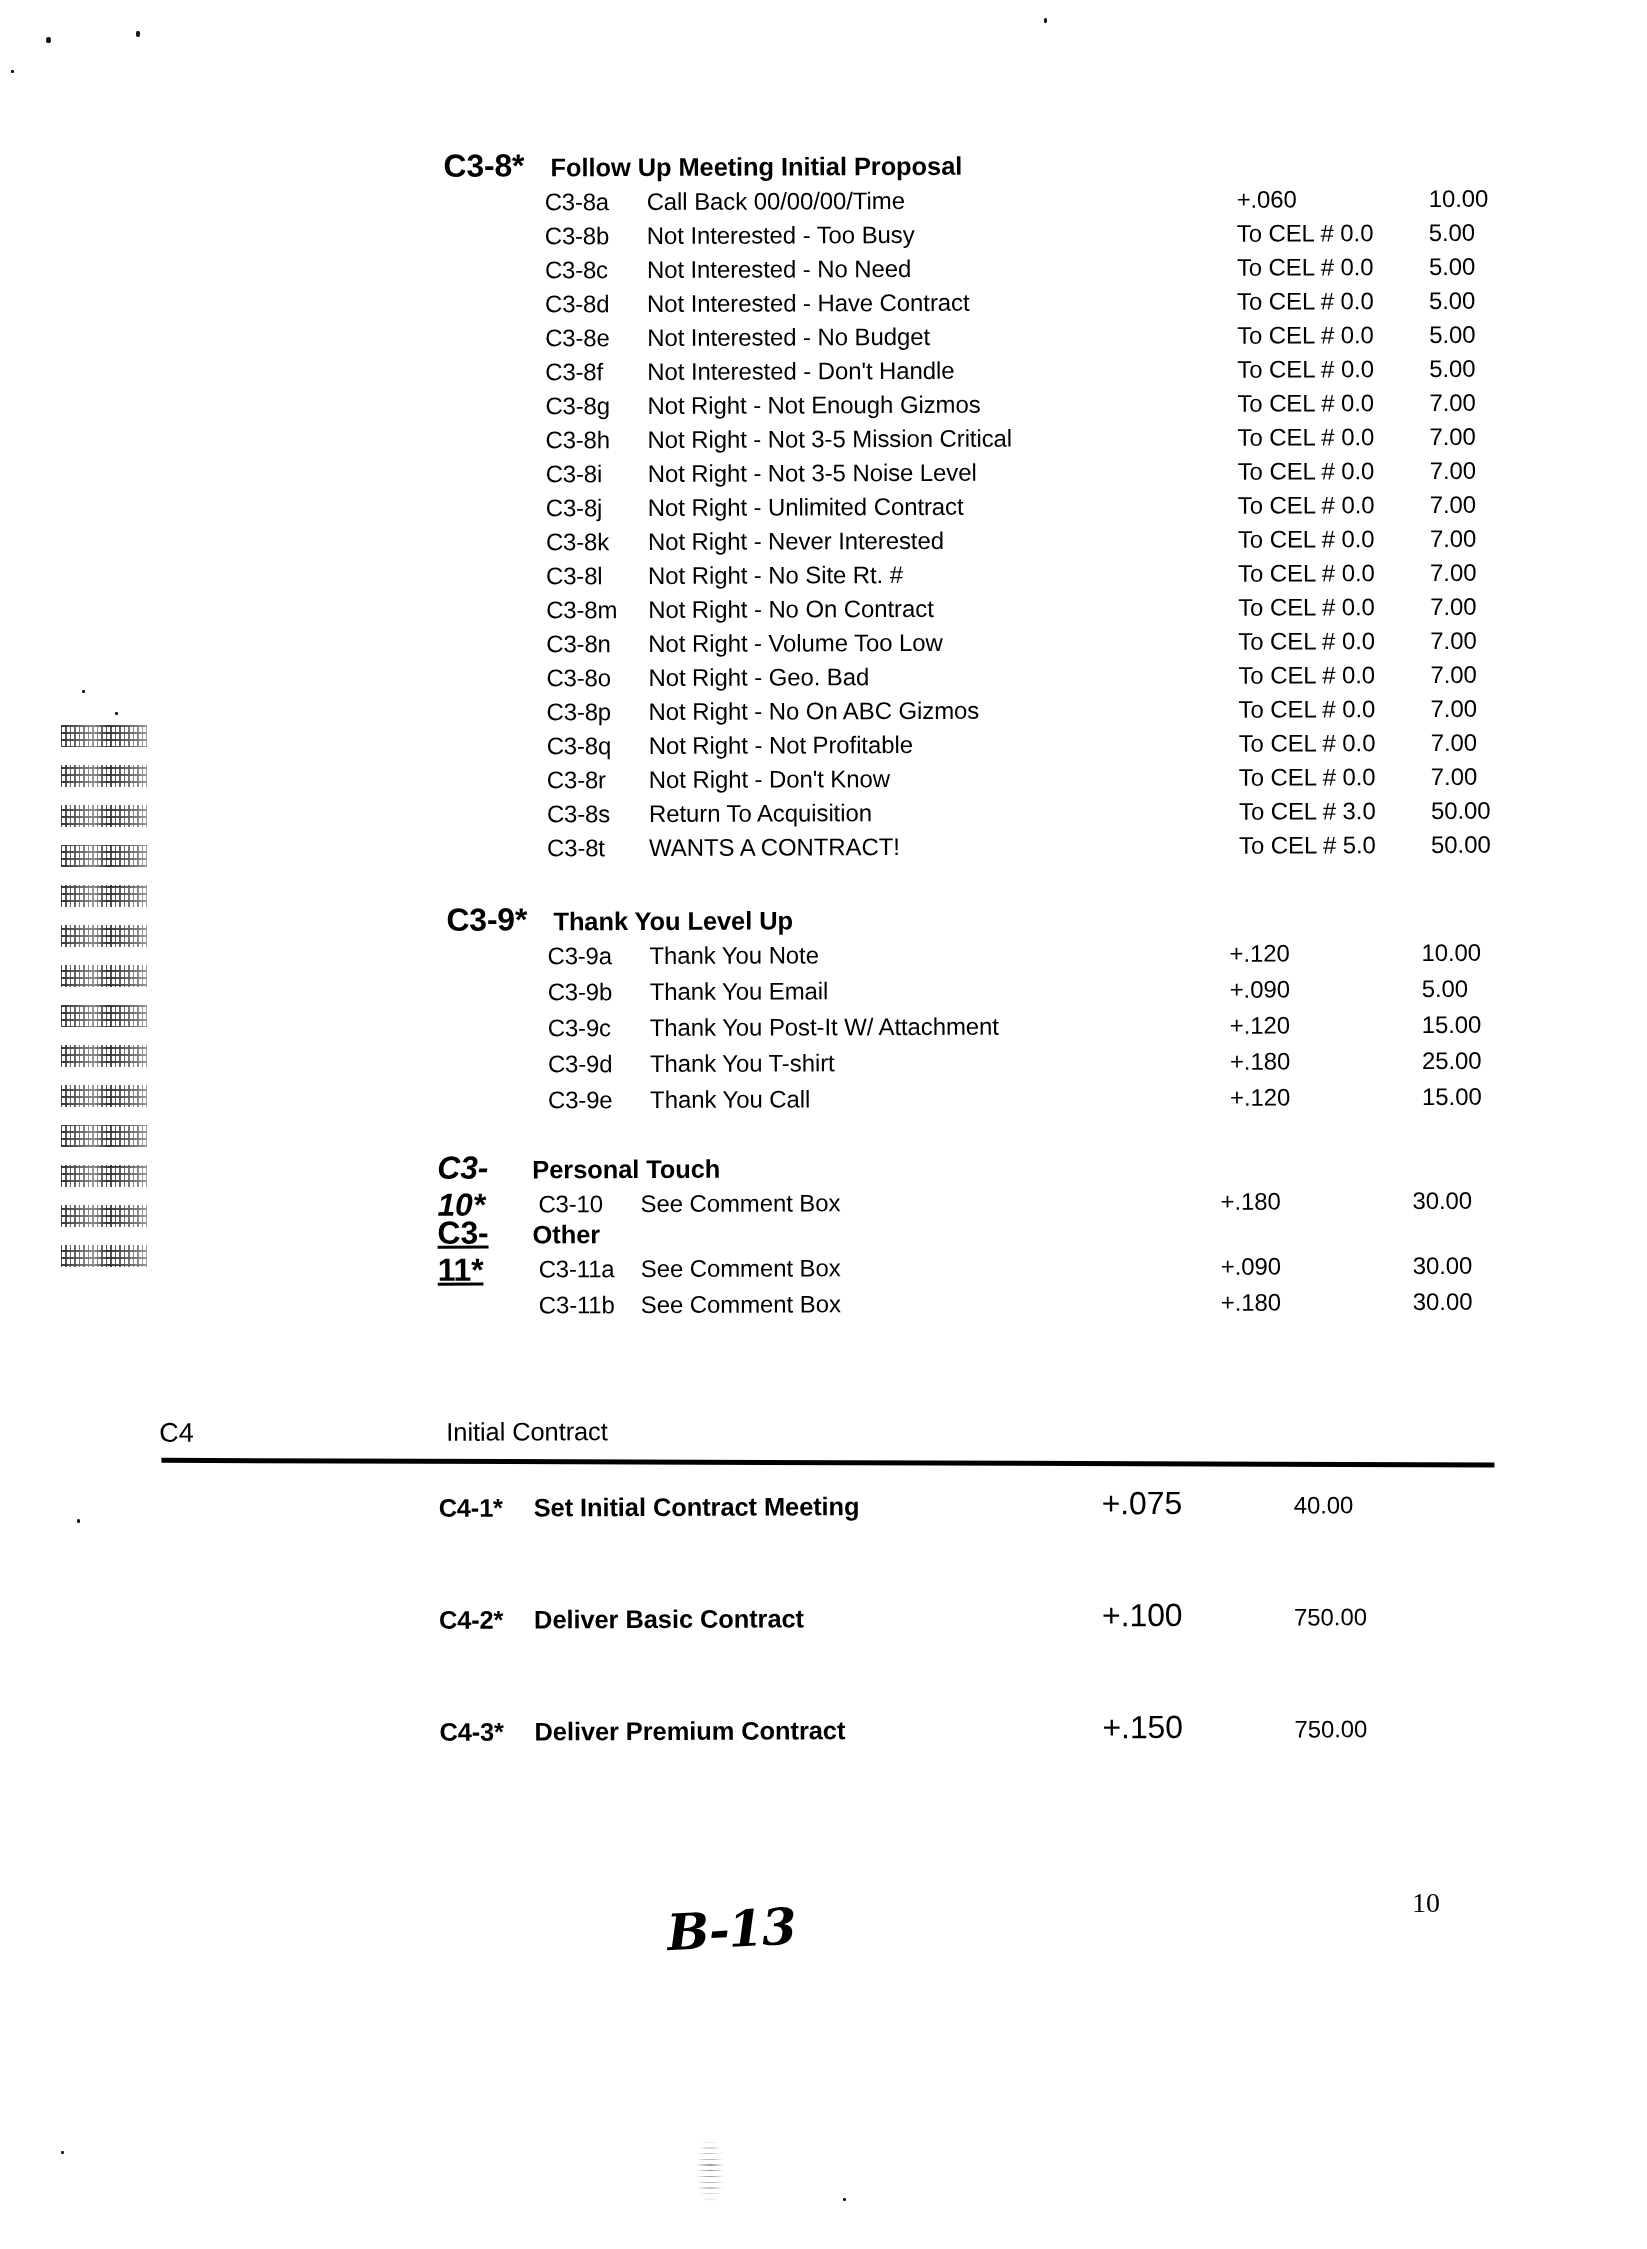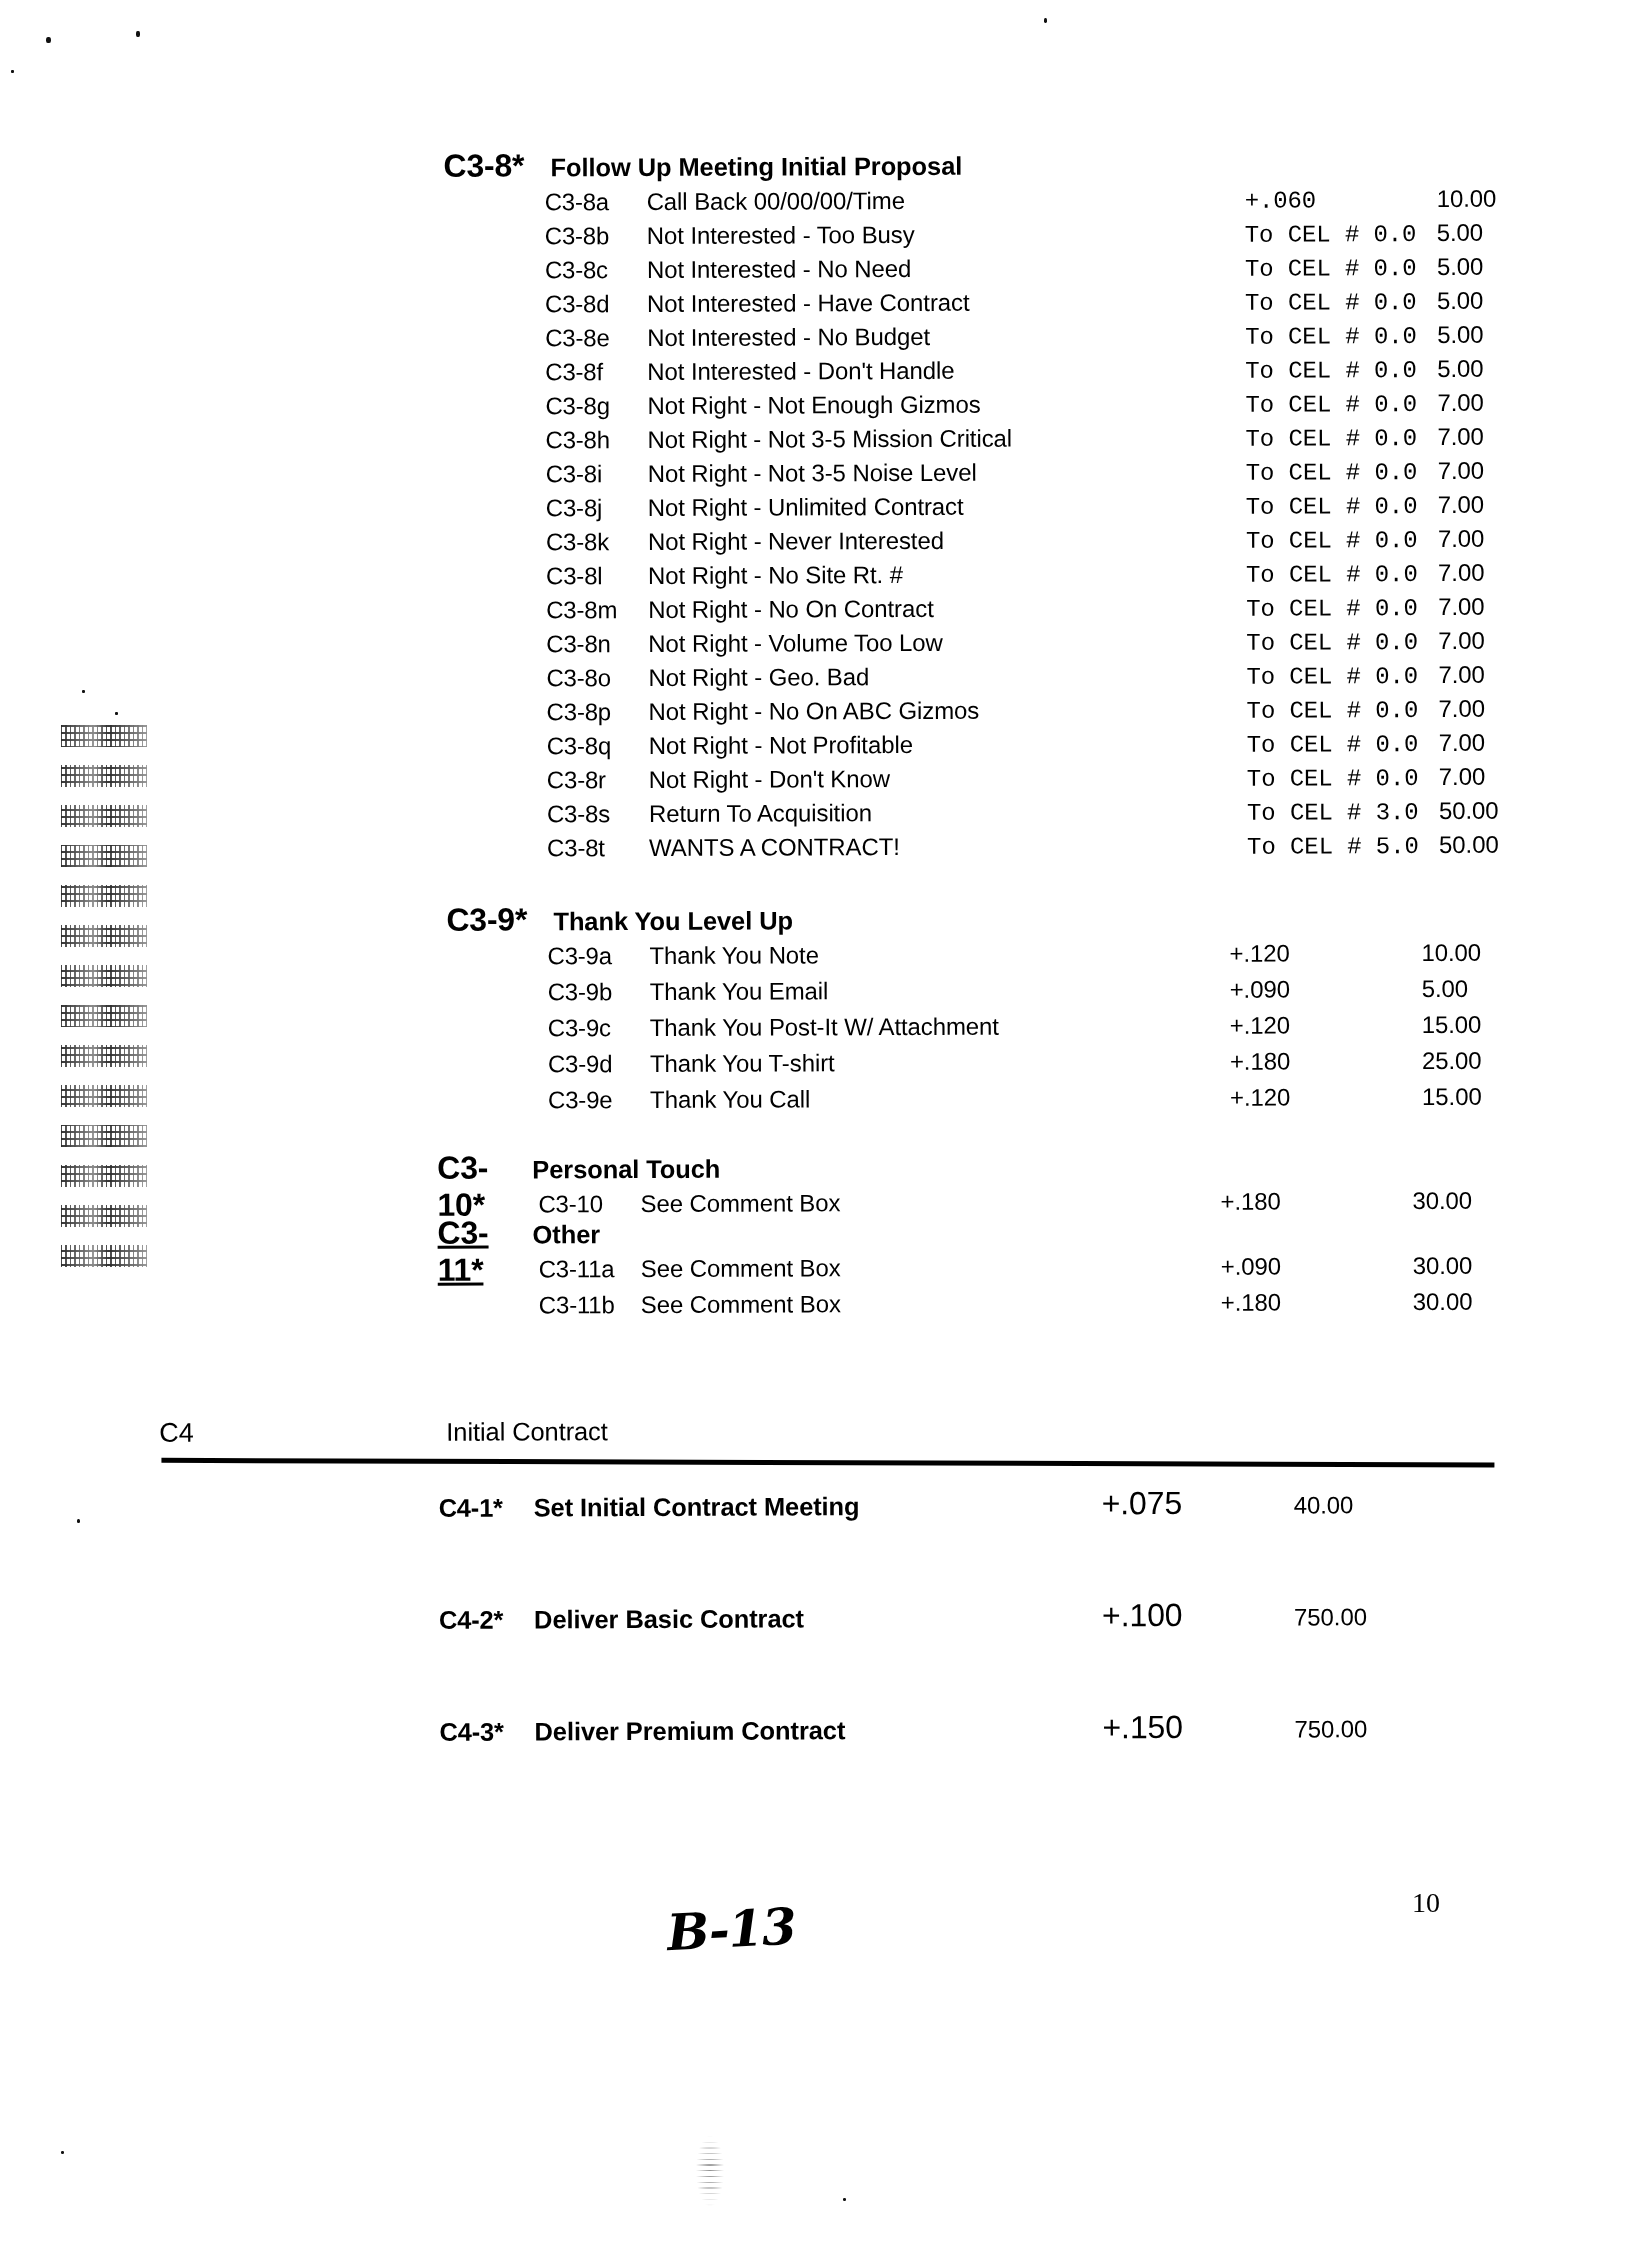--- a/index.html
+++ b/index.html
@@ -118,31 +118,31 @@
     flex: 0 0 166px;
     font-size: 24px;
     letter-spacing: -0.1px;
     white-space: nowrap;
   }
 
   
   #sec-c3-8 { position: absolute; left: 447px; top: 148px; }
   #sec-c3-8 .grp-head { margin-left: 0; }
   #sec-c3-8 .row { margin-left: 101px; }
-  #sec-c3-8 .col-a { margin-left: 36px; font-family: Liberation Mono, monospace; }
+  #sec-c3-8 .col-a { margin-left: 28px; }
 
   
   #sec-c3-9 { position: absolute; left: 447px; top: 902px; }
   #sec-c3-9 .row { margin-left: 101px; height: 36px; }
   #sec-c3-9 .sub-label { width: 562px; }
   #sec-c3-9 .col-a { margin-left: 18px; width: 192px; }
 
   
   #sec-c3-10 { position: absolute; left: 437px; top: 1150px; }
-  #sec-c3-10 .grp-code { width: 95px; flex: 0 0 95px; }
+  #sec-c3-10 .grp-code { width: 95px; flex: 0 0 95px; font-style: italic; }
   #sec-c3-10 .row { margin-left: 101px; height: 36px; }
   #sec-c3-10 .sub-label { width: 562px; }
   #sec-c3-10 .col-a { margin-left: 18px; width: 192px; }
 
   
   #sec-c3-11 { position: absolute; left: 437px; top: 1215px; }
   #sec-c3-11 .grp-code { width: 95px; flex: 0 0 95px; text-decoration: underline; }
   #sec-c3-11 .row { margin-left: 101px; height: 36px; }
   #sec-c3-11 .sub-label { width: 562px; }
   #sec-c3-11 .col-a { margin-left: 18px; width: 192px; }

